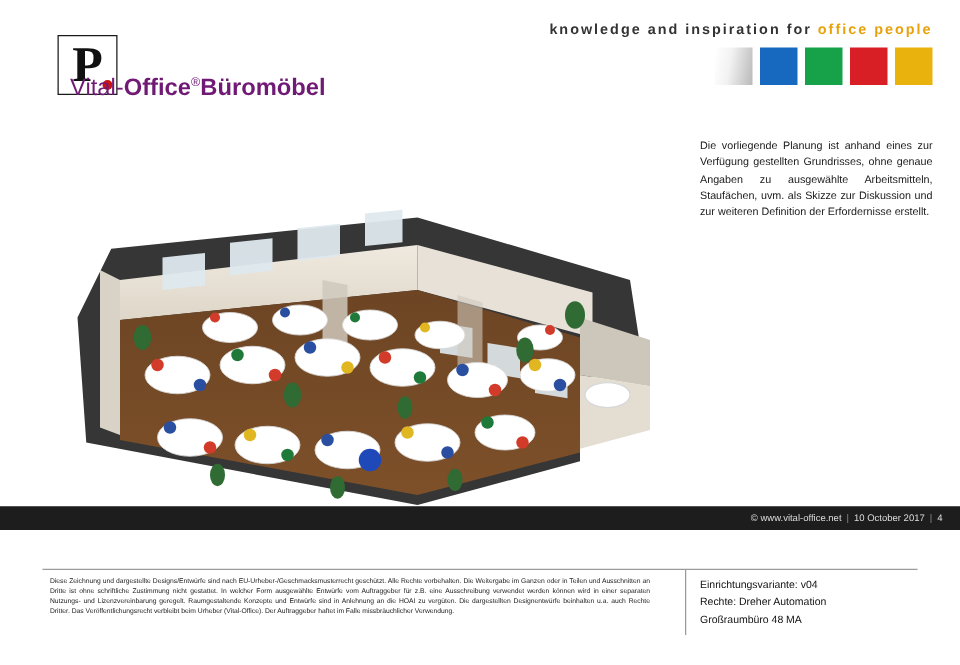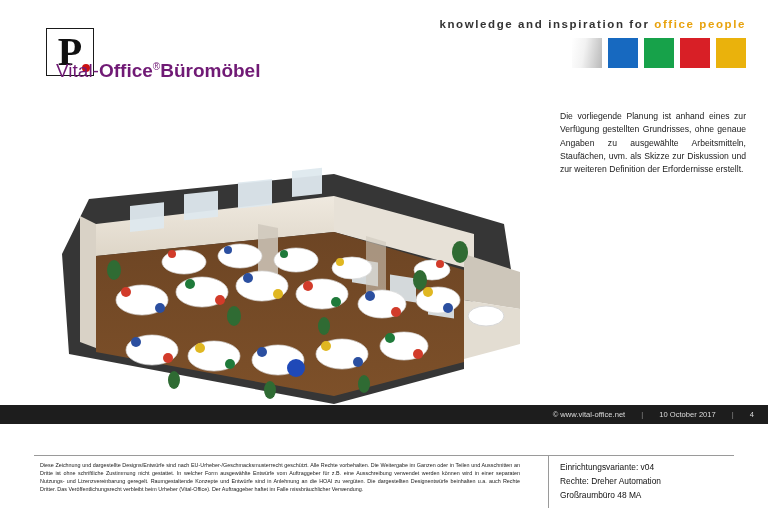--- a/index.html
+++ b/index.html
@@ -165,21 +165,21 @@
     background: #1d1d1d;
     color: #dcdcdc;
     font-size: 7.6px;
   }
   .footer-inner {
     position: absolute;
     right: 14px;
     top: 5px;
     display: flex;
     align-items: center;
-    gap: 16px;
+    gap: 4px;
     white-space: nowrap;
   }
   .footer-sep { color: #8a8a8a; }
 </style>
 </head>
 <body>
 
 <div class="page">
 
   <div class="tagline">

